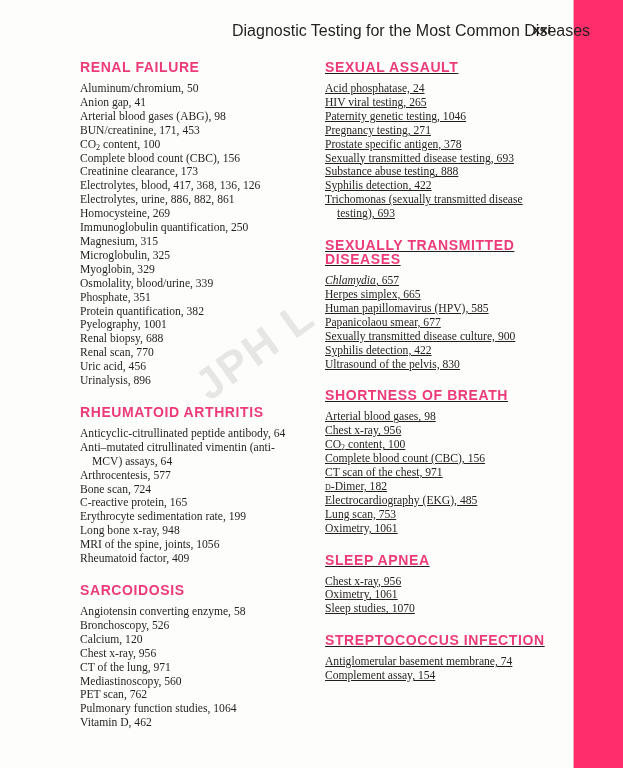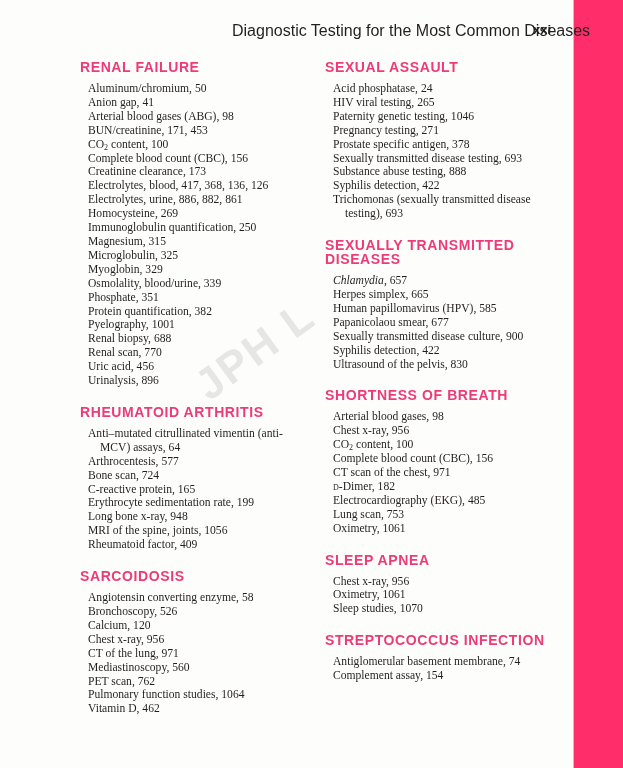--- a/index.html
+++ b/index.html
@@ -14,27 +14,27 @@
   .running-head {
     position: absolute; top: 22px; left: 232px;
     font-family: "Liberation Sans", sans-serif; font-size: 16px; color: #231f20;
   }
   .folio {
     position: absolute; top: 22px; left: 533px;
     font-family: "Liberation Sans", sans-serif; font-size: 13px; font-weight: bold; color: #231f20;
   }
   .col { position: absolute; top: 52px; }
   .col-left { left: 80px; width: 225px; }
-  .col-right { left: 325px; width: 235px; }
+  .col-right { left: 325px; width: 235px; text-decoration: underline; }
   .section { margin-bottom: 17px; }
   .heading {
     font-family: "Liberation Sans", sans-serif; font-weight: bold; font-size: 14px;
     color: #ec3b78; letter-spacing: 0.6px; line-height: 14px; margin: 8px 0 8px 0;
   }
-  .entries { list-style: none; margin: 8px; padding: 0; }
+  .entries { list-style: none; margin: 0; padding: 0; }
   .entry {
     font-size: 11.6px; line-height: 13.9px; padding-left: 12px; text-indent: -12px;
   }
   .smallcaps { font-variant: small-caps; }
   sub { font-size: 8px; vertical-align: -2px; line-height: 0; }
   .watermark {
     position: absolute; left: 215px; top: 360px;
     font-family: "Liberation Sans", sans-serif; font-weight: bold; font-size: 44px;
     color: rgba(150,150,150,0.22); transform: rotate(-36deg); transform-origin: left bottom;
     letter-spacing: 2px; pointer-events: none; white-space: nowrap;
@@ -75,20 +75,21 @@
         <li class="entry">Pyelography, 1001</li>
         <li class="entry">Renal biopsy, 688</li>
         <li class="entry">Renal scan, 770</li>
         <li class="entry">Uric acid, 456</li>
         <li class="entry">Urinalysis, 896</li>
       </ul>
     </section>
     <section class="section">
       <h2 class="heading">RHEUMATOID ARTHRITIS</h2>
       <ul class="entries">
+        <li class="entry">Anticyclic-citrullinated peptide antibody, 64</li>
         <li class="entry">Anti–mutated citrullinated vimentin (anti-MCV) assays, 64</li>
         <li class="entry">Arthrocentesis, 577</li>
         <li class="entry">Bone scan, 724</li>
         <li class="entry">C-reactive protein, 165</li>
         <li class="entry">Erythrocyte sedimentation rate, 199</li>
         <li class="entry">Long bone x-ray, 948</li>
         <li class="entry">MRI of the spine, joints, 1056</li>
         <li class="entry">Rheumatoid factor, 409</li>
       </ul>
     </section>

